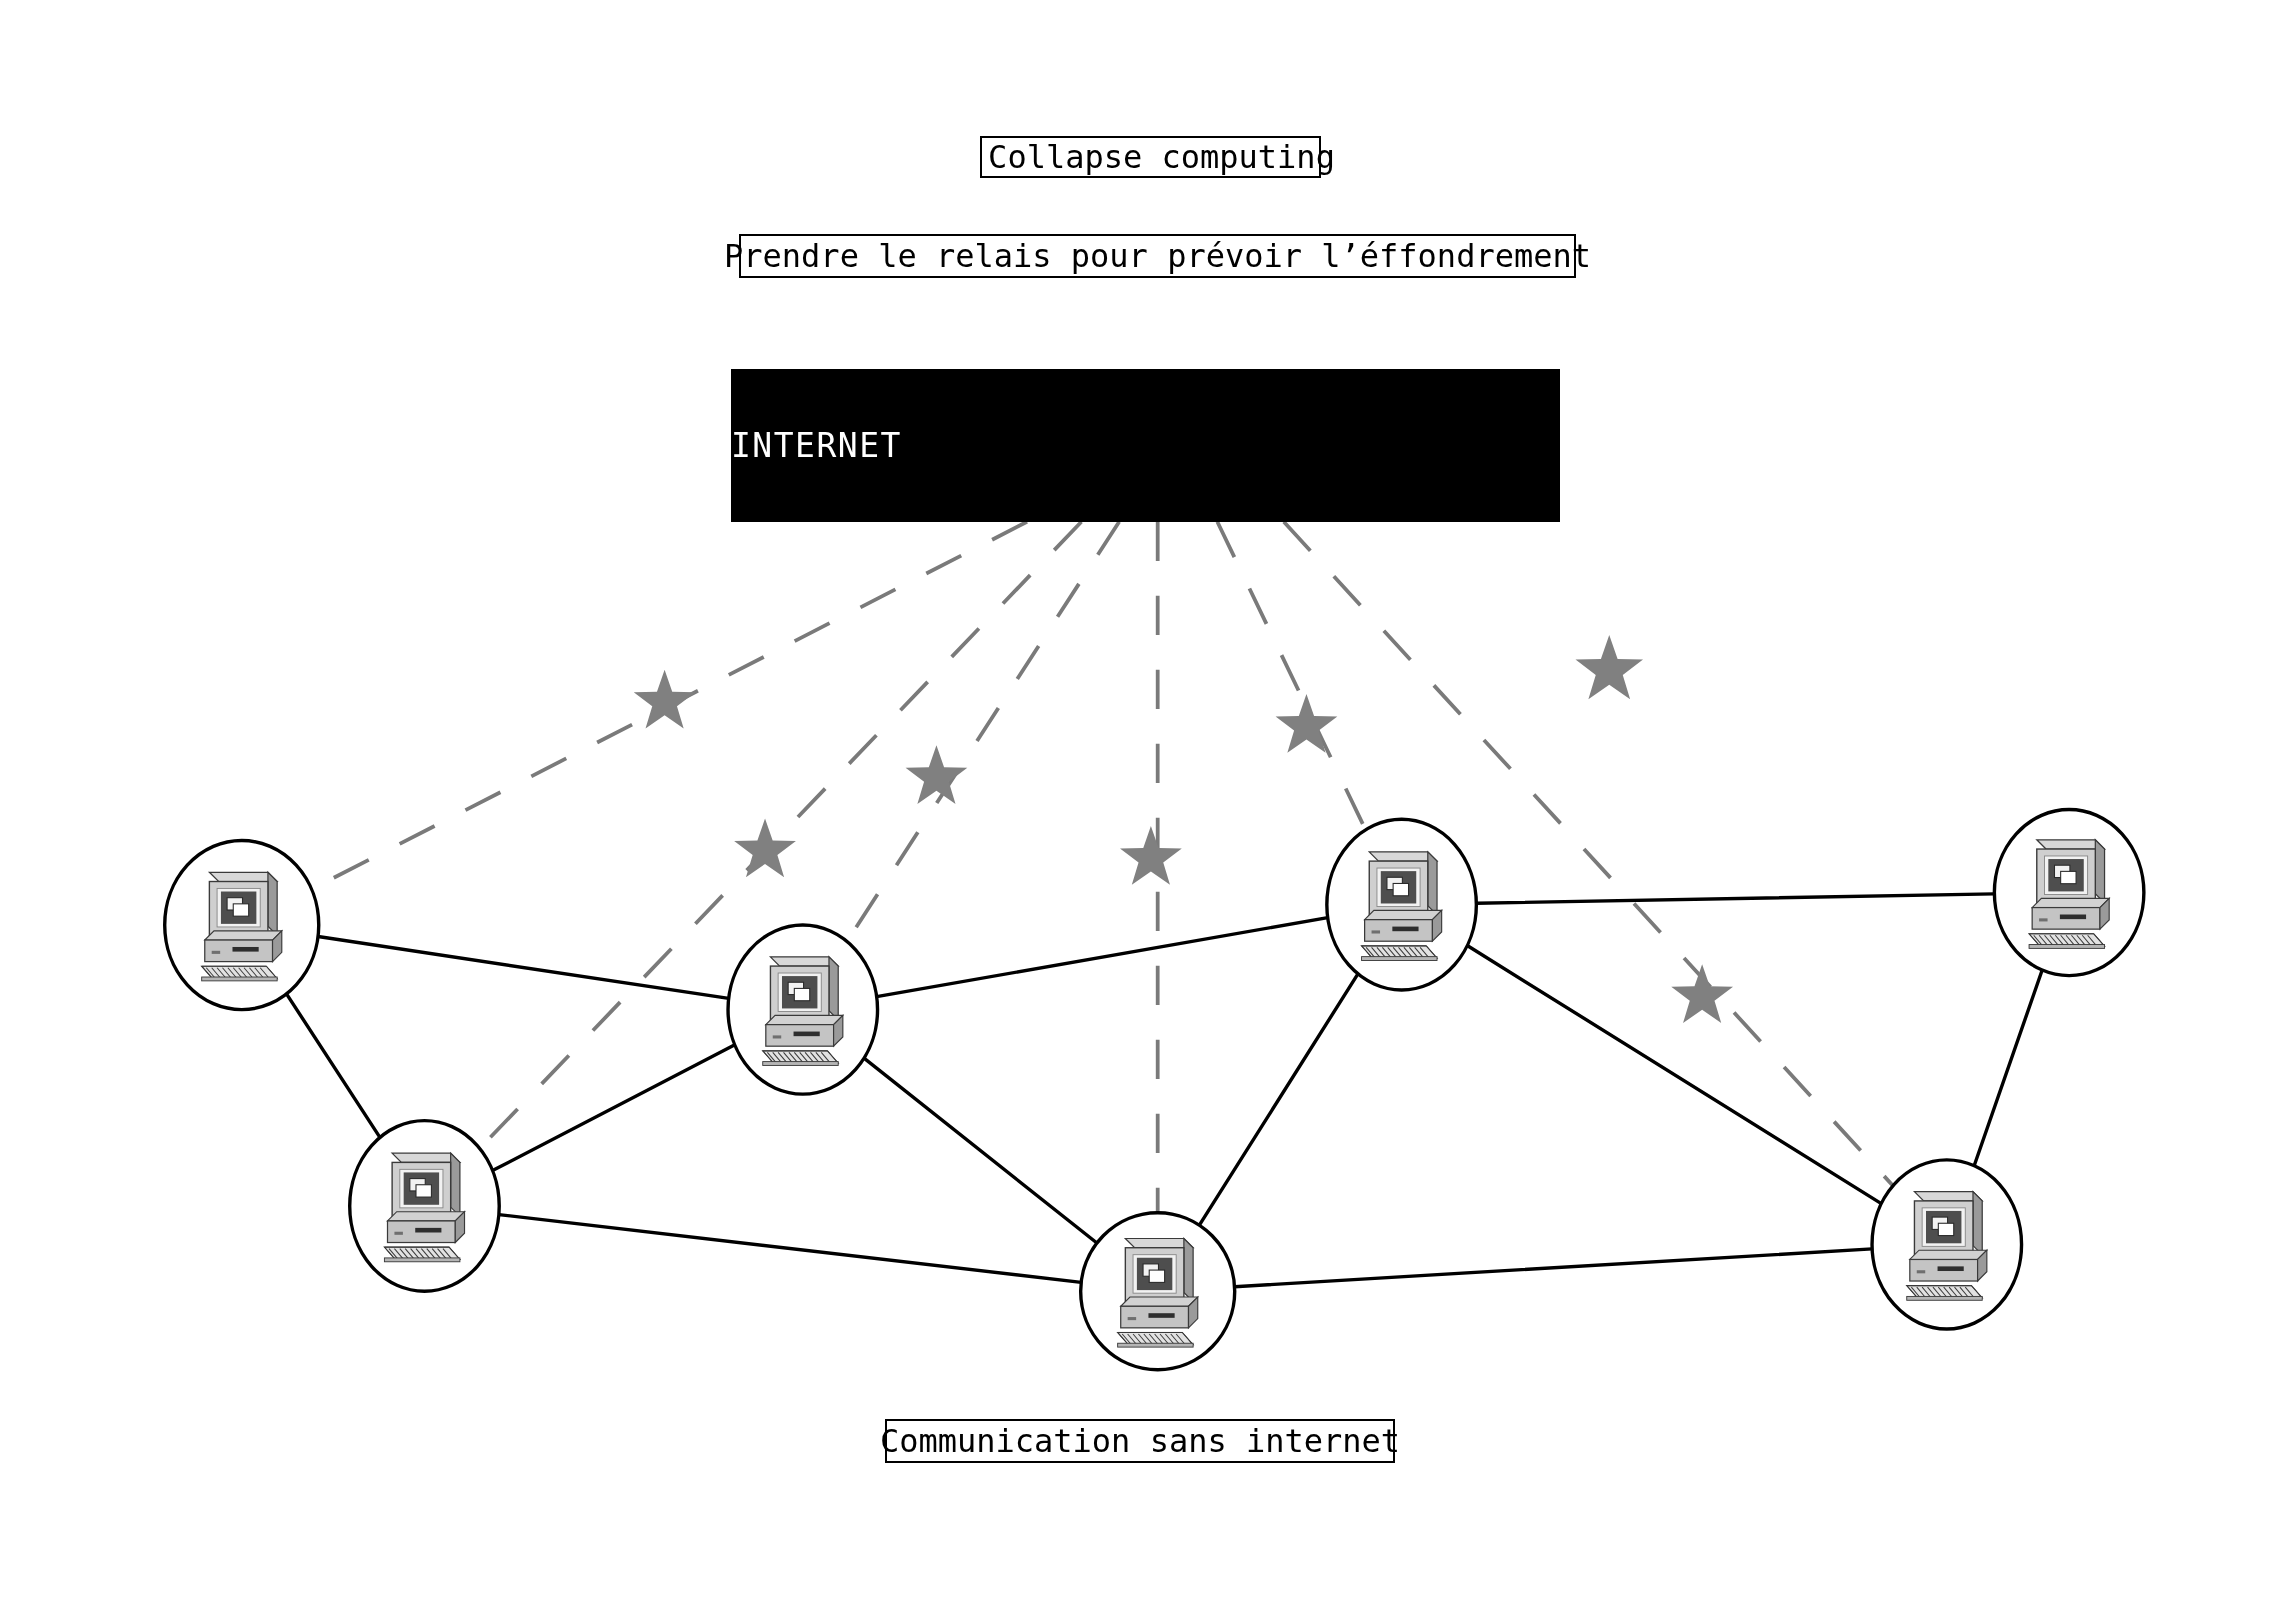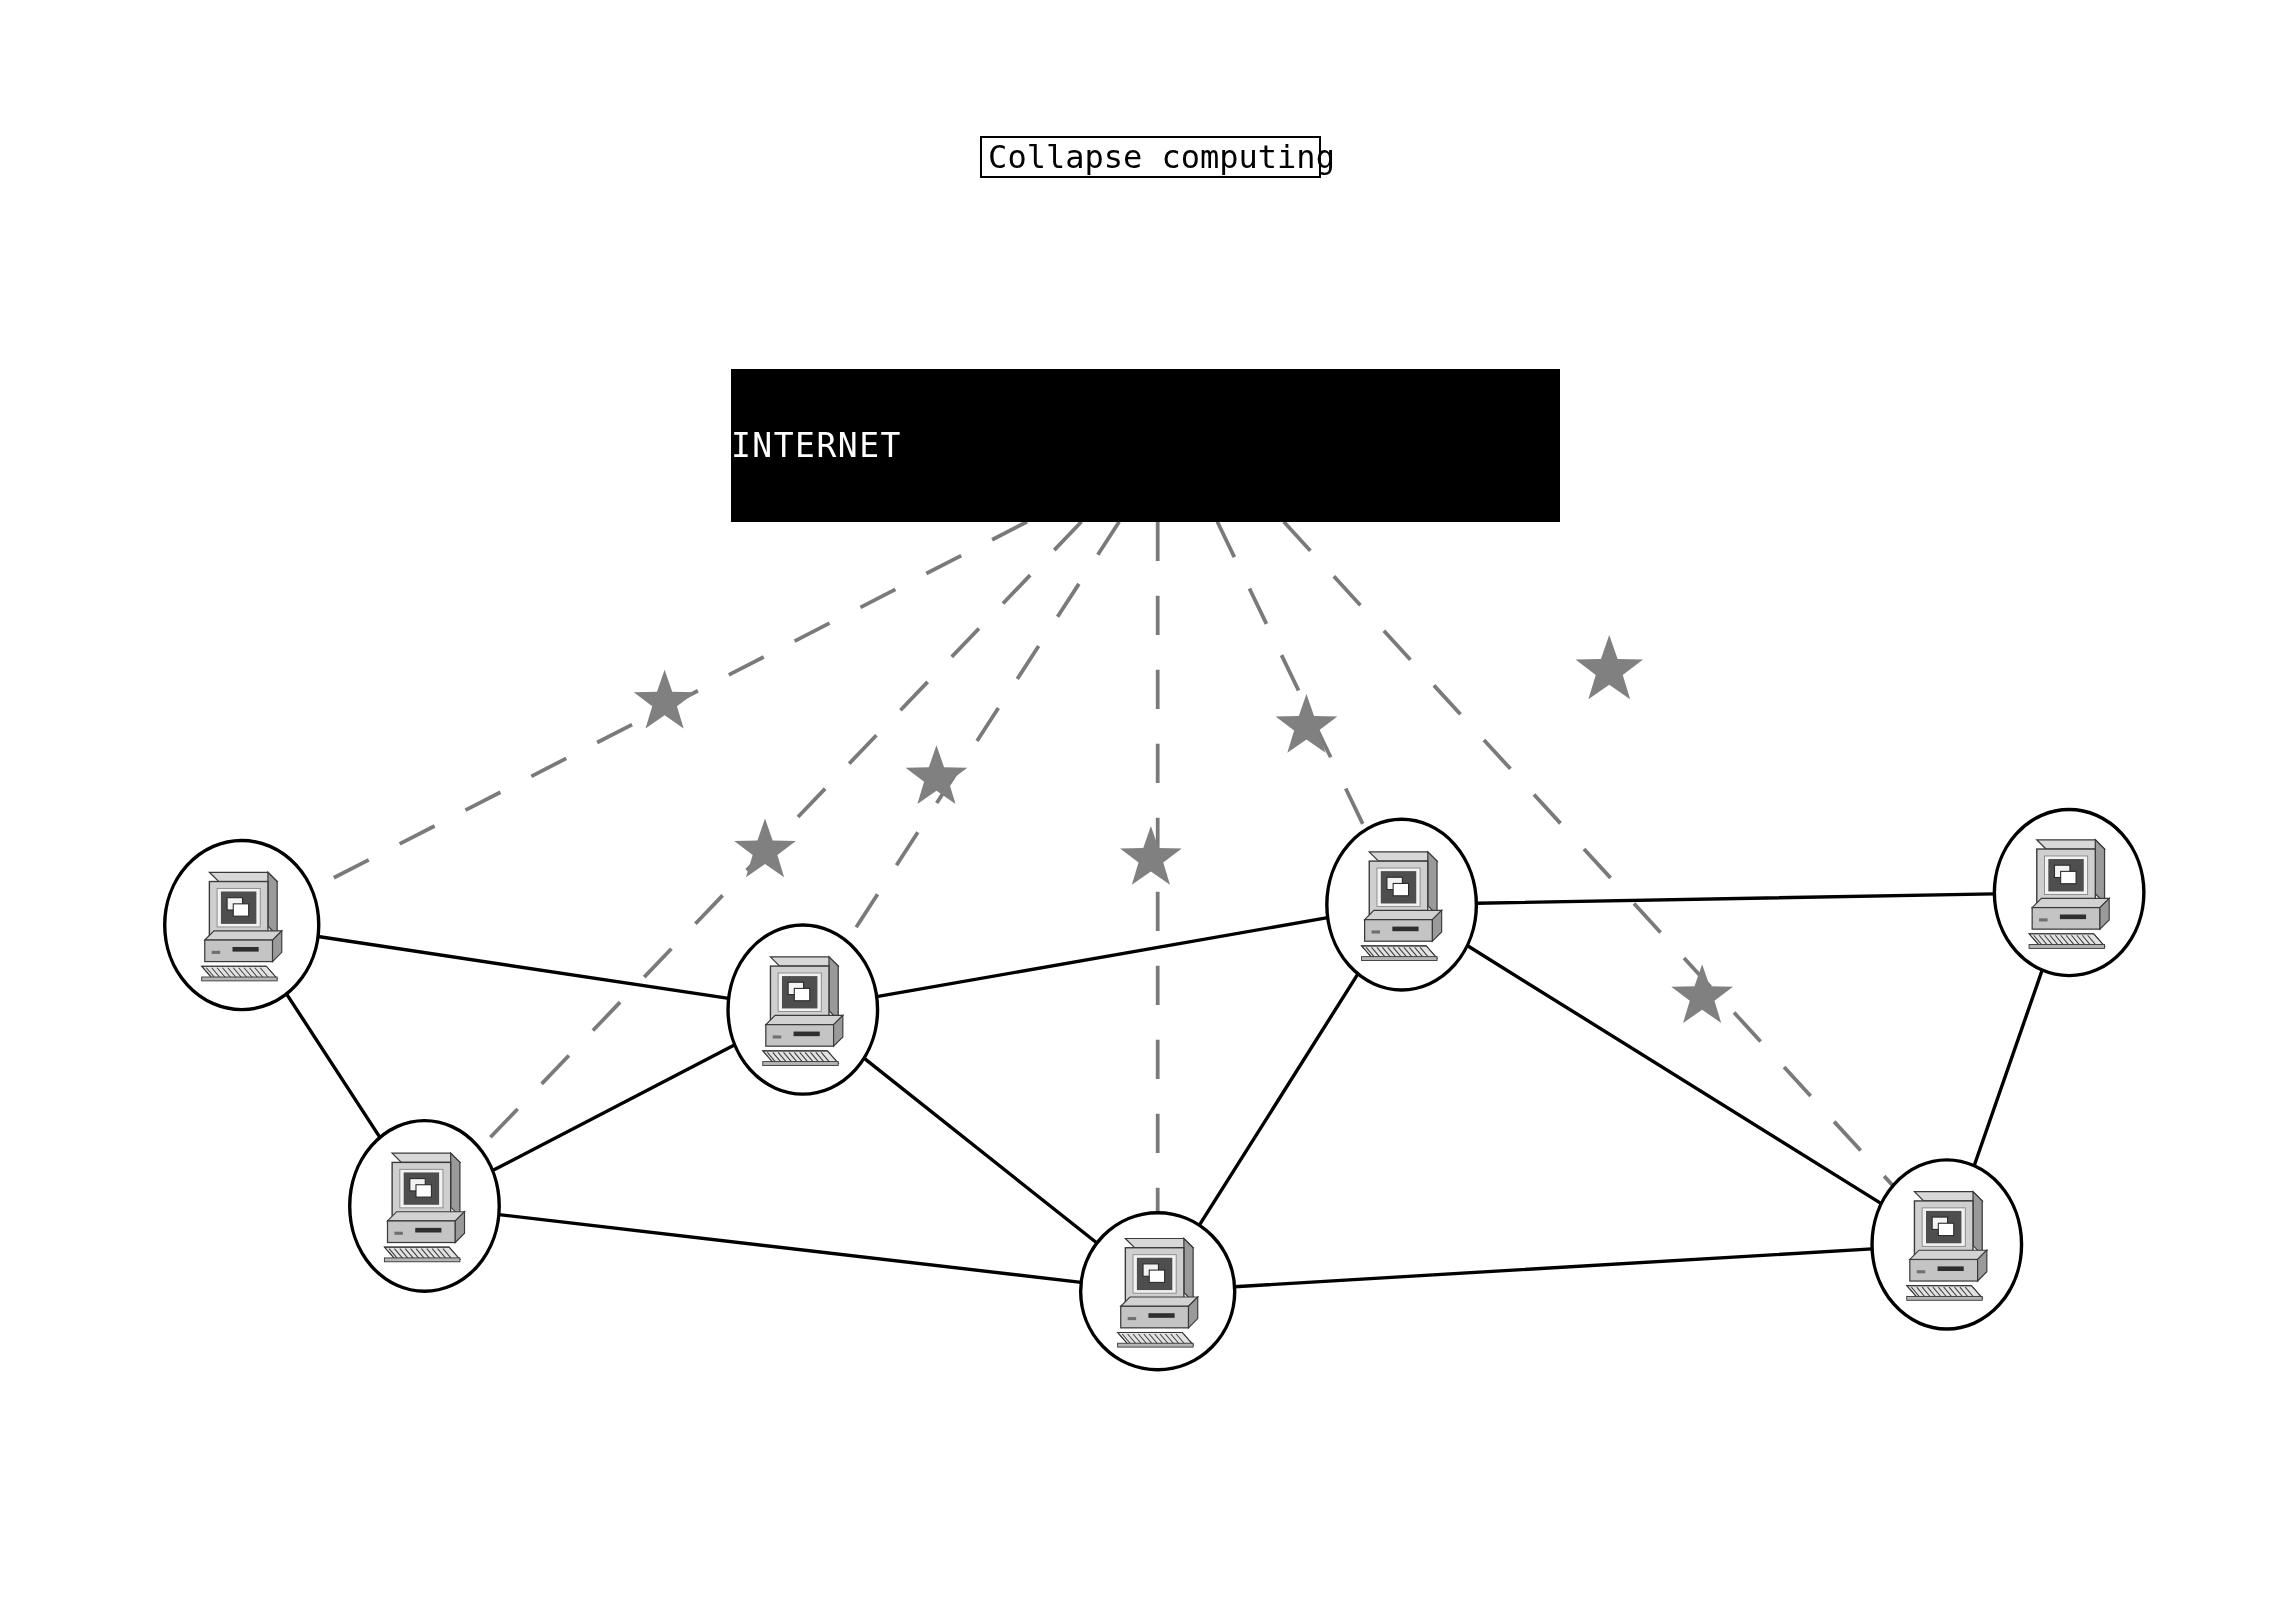--- a/index.html
+++ b/index.html
@@ -195,16 +195,22 @@
   </svg>
 
   <div id="internet-box">
     <span>INTERNET</span>
   </div>
 
   <div class="caption-box" id="title-box">
     <span>Collapse computing</span>
   </div>
 
-
+  <div class="caption-box" id="subtitle-box">
+    <span>Prendre le relais pour prévoir l’éffondrement</span>
+  </div>
+
+  <div class="caption-box" id="bottom-caption-box">
+    <span>Communication sans internet</span>
+  </div>
 
 </div>
 
 
 </body></html>

